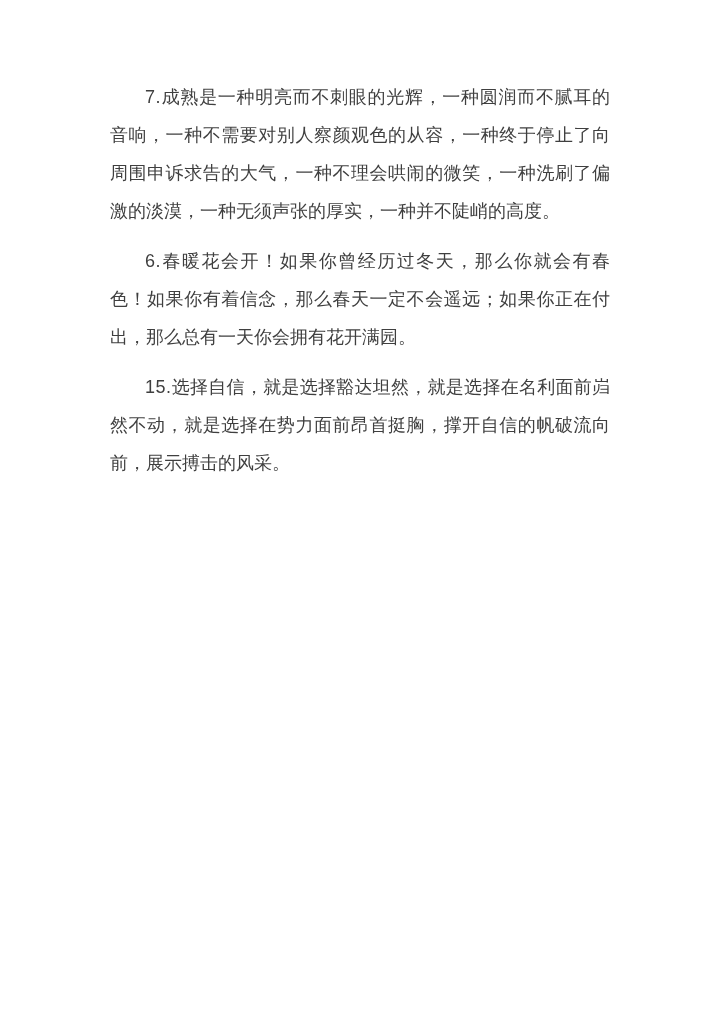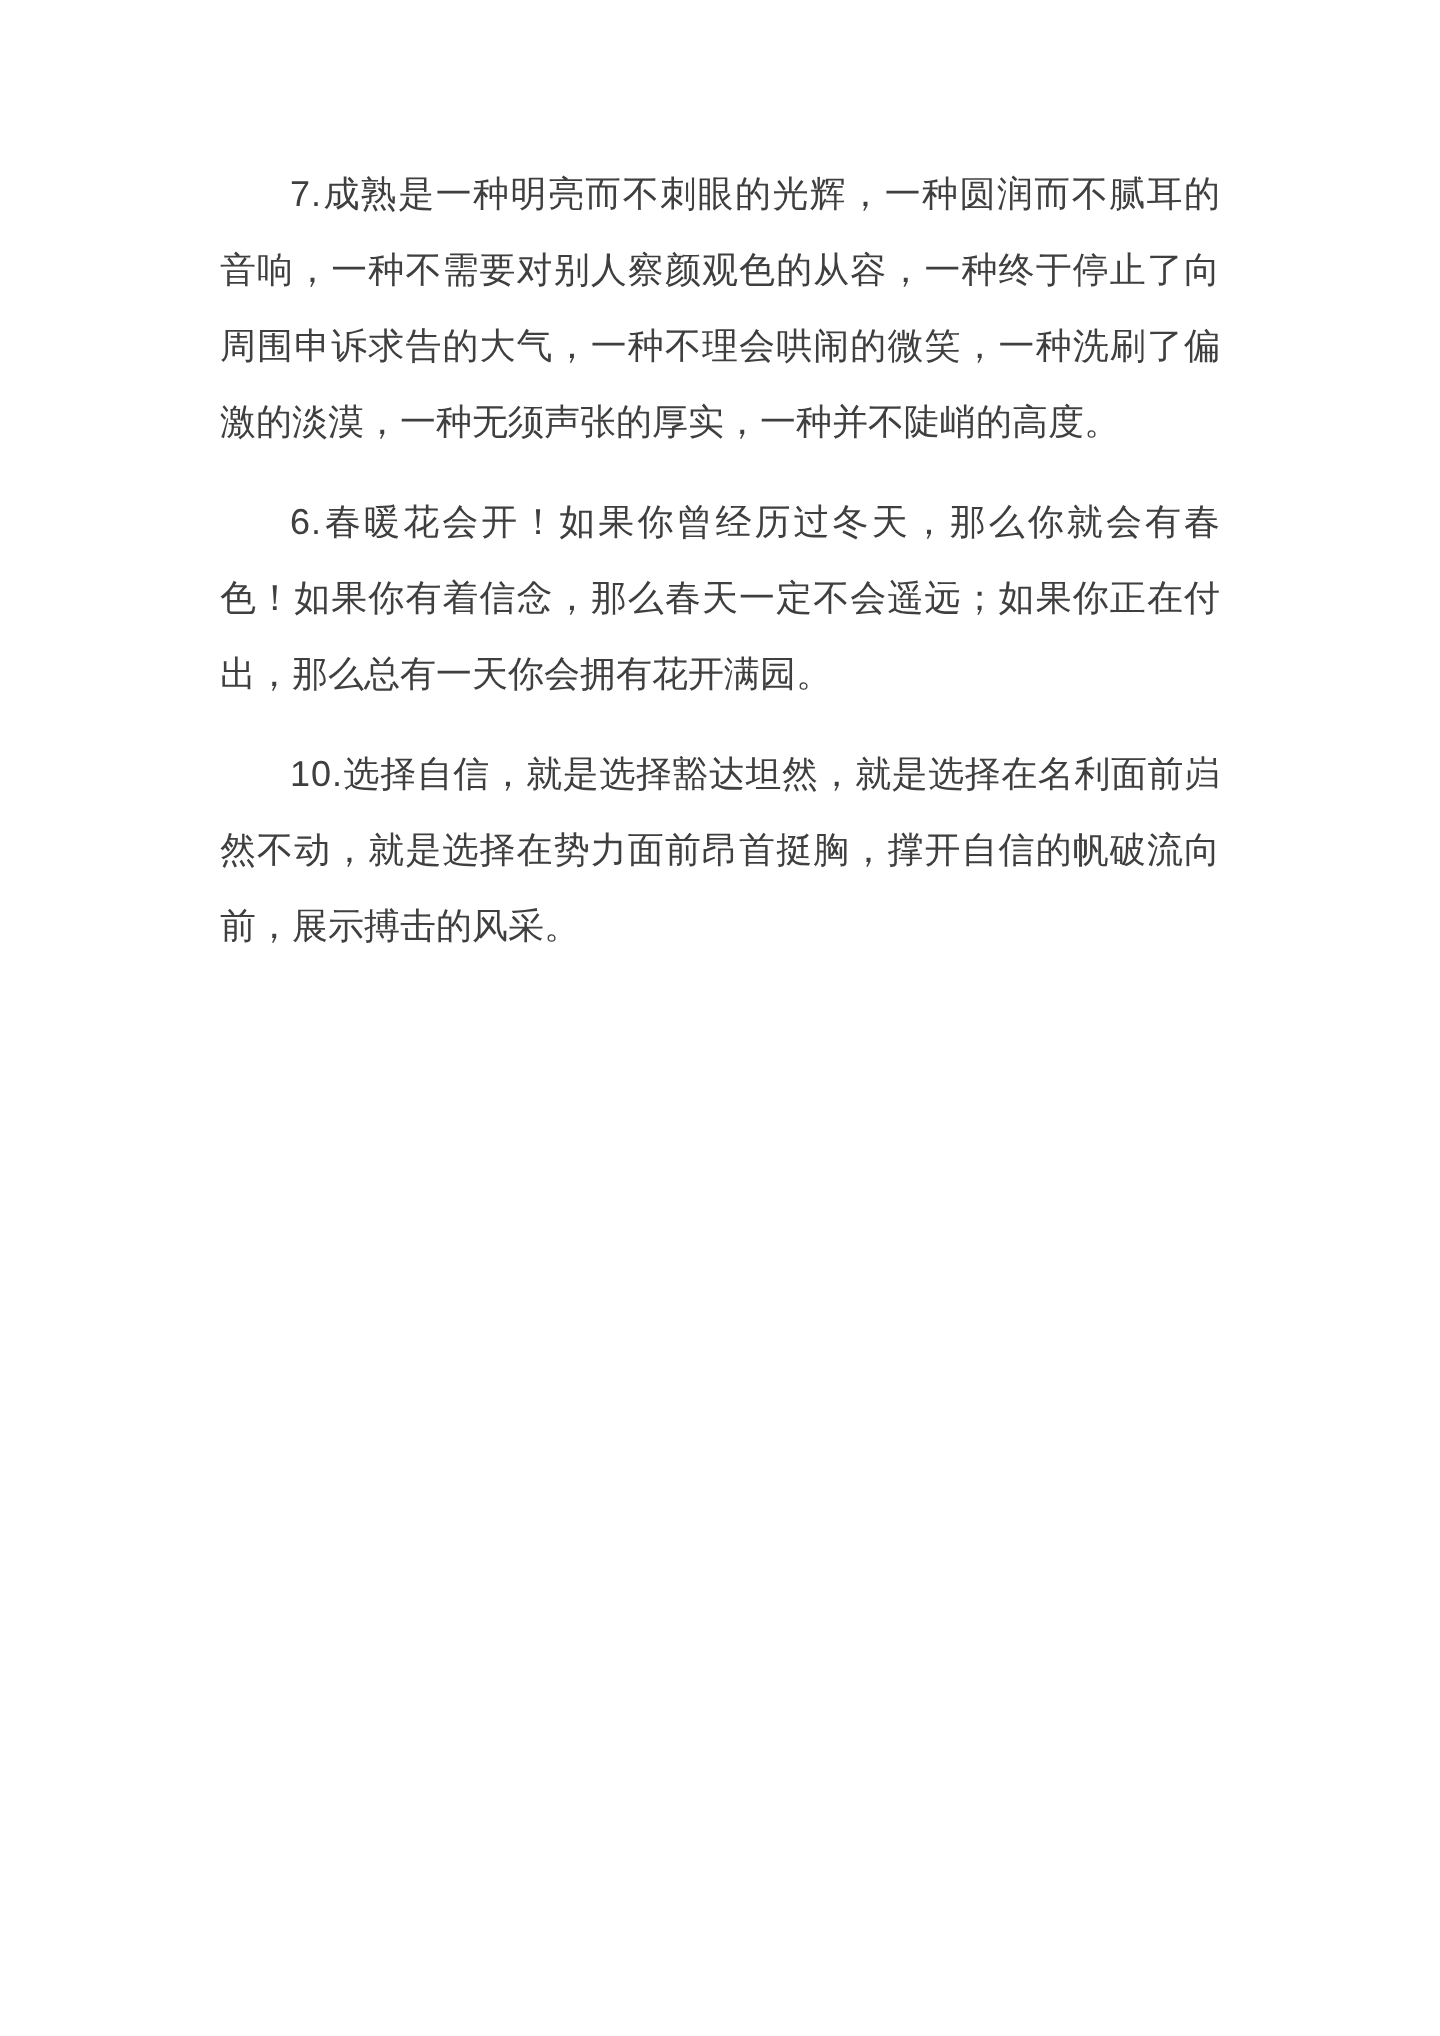--- a/index.html
+++ b/index.html
@@ -39,16 +39,16 @@
 <body>
 
 <div class="doc-page">
 
   <p class="para"><span class="para-number">7.</span><span>成熟是一种明亮而不刺眼的光辉，一种圆润而不腻耳的音响，一种不需要对别人察颜观色的从容，一种终于停止了向周围申诉求告的大气，一种不理会哄闹的微笑，一种洗刷了偏激的淡漠，一种无须声张的厚实，一种并不陡峭的高度。</span></p>
 
 
 
   <p class="para"><span class="para-number">6.</span><span>春暖花会开！如果你曾经历过冬天，那么你就会有春色！如果你有着信念，那么春天一定不会遥远；如果你正在付出，那么总有一天你会拥有花开满园。</span></p>
 
-  <p class="para"><span class="para-number">10.</span><span>选择自信，就是选择豁达坦然，就是选择在名利面前岿然不动，就是选择在势力面前昂首挺胸，撑开自信的帆破流向前，展示搏击的风采。</span></p>
+  <p class="para"><span class="para-number">15.</span><span>选择自信，就是选择豁达坦然，就是选择在名利面前岿然不动，就是选择在势力面前昂首挺胸，撑开自信的帆破流向前，展示搏击的风采。</span></p>
 
 
 </div>
 
 </body></html>

